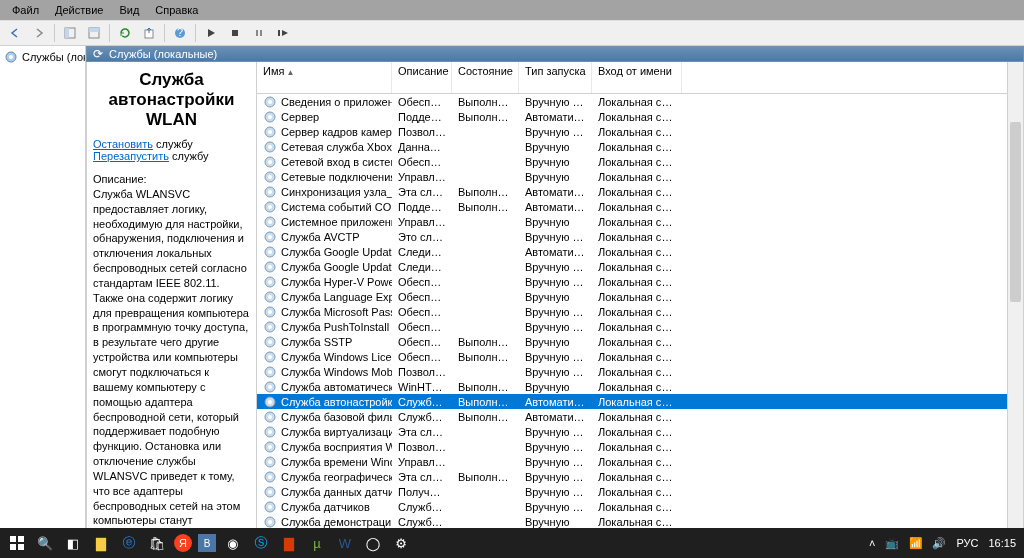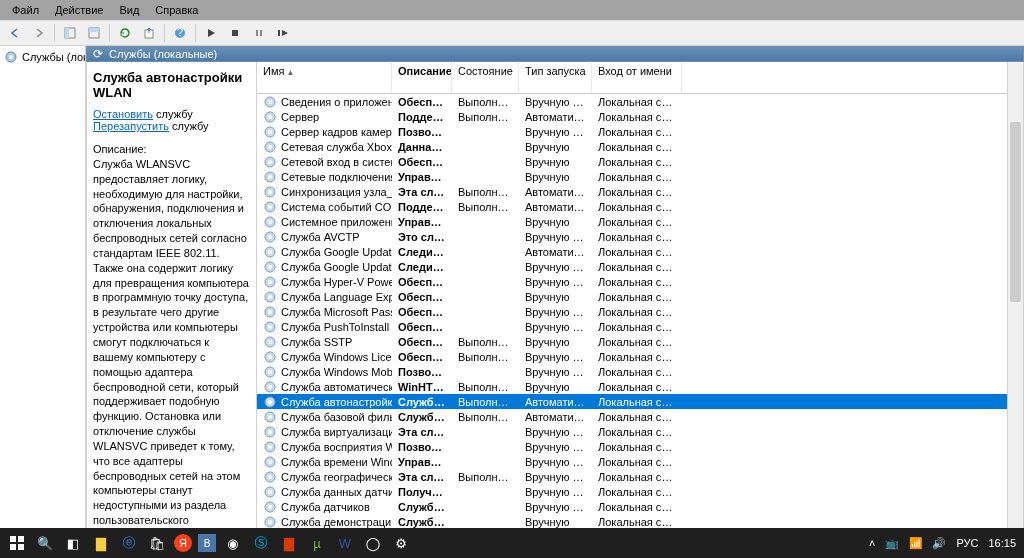--- a/index.html
+++ b/index.html
@@ -10,35 +10,35 @@
 .tool-btn { width: 22px; height: 22px; display: flex; align-items: center; justify-content: center; border: 1px solid transparent; }
 .tool-sep { width: 1px; height: 18px; background: #ccc; margin: 0 2px; }
 .main { display: flex; height: calc(100% - 46px - 30px); }
 .left-tree { width: 86px; border-right: 1px solid #d0d0d0; padding: 2px; overflow: hidden; }
 .tree-item { display: flex; align-items: center; gap: 4px; padding: 2px; white-space: nowrap; }
 .right-pane { flex: 1; display: flex; flex-direction: column; }
 .tab-header { height: 20px; background: linear-gradient(#6b8fb5, #4a7aa8); color: #fff; display: flex; align-items: center; padding: 0 6px; gap: 6px; border: 1px solid #7090b0; }
 .tab-header .reload-icon { font-size: 12px; }
 .content-split { flex: 1; display: flex; border: 1px solid #d0d0d0; border-top: none; }
 .detail-pane { width: 170px; border-right: 1px solid #d0d0d0; padding: 8px 6px; overflow: hidden; }
-.detail-title { font-weight: bold; font-size: 13px; margin-bottom: 8px; }
+.detail-title { font-weight: bold; font-size: 17px; margin-bottom: 8px; text-align: center; }
 .detail-link { color: #0066cc; text-decoration: underline; }
 .detail-desc { margin-top: 10px; line-height: 1.35; color: #000; }
 .list-pane { flex: 1; display: flex; flex-direction: column; overflow: hidden; }
 .list-header { display: flex; height: 32px; border-bottom: 1px solid #d0d0d0; background: #fff; }
 .list-header .col { padding: 3px 6px; border-right: 1px solid #e8e8e8; color: #000; white-space: nowrap; overflow: hidden; position: relative; }
 .list-header .sort-arrow { font-size: 8px; color: #666; margin-left: 2px; }
 .list-body { flex: 1; overflow-y: auto; overflow-x: hidden; }
 .row { display: flex; height: 15px; align-items: center; white-space: nowrap; }
 .row .cell { padding: 0 6px; overflow: hidden; text-overflow: ellipsis; white-space: nowrap; }
 .row .cell.name { display: flex; align-items: center; gap: 4px; }
 .row.selected { background: #0078d7; color: #fff; }
 .svc-icon { width: 14px; height: 14px; flex: none; }
 .col-name { width: 135px; }
-.col-desc { width: 60px; font-weight: bold; }
+.col-desc { width: 60px; }
 .col-state { width: 67px; }
 .col-start { width: 73px; }
 .col-logon { width: 90px; }
 .scroll-stub { width: 16px; border-left: 1px solid #d0d0d0; background: #f0f0f0; position: relative; }
 .scroll-thumb { position: absolute; left: 2px; right: 2px; top: 60px; height: 180px; background: #cdcdcd; border-radius: 2px; }
 .taskbar { position: absolute; left: 0; right: 0; bottom: 0; height: 30px; background: #1f1f1f; display: flex; align-items: center; color: #fff; }
 .task-left { display: flex; align-items: center; gap: 6px; padding: 0 6px; }
 .task-icon { width: 22px; height: 22px; display: flex; align-items: center; justify-content: center; font-size: 13px; color: #fff; }
 .task-right { margin-left: auto; display: flex; align-items: center; gap: 10px; padding: 0 8px; font-size: 10px; color: #fff; }
 svg { display: block; }

